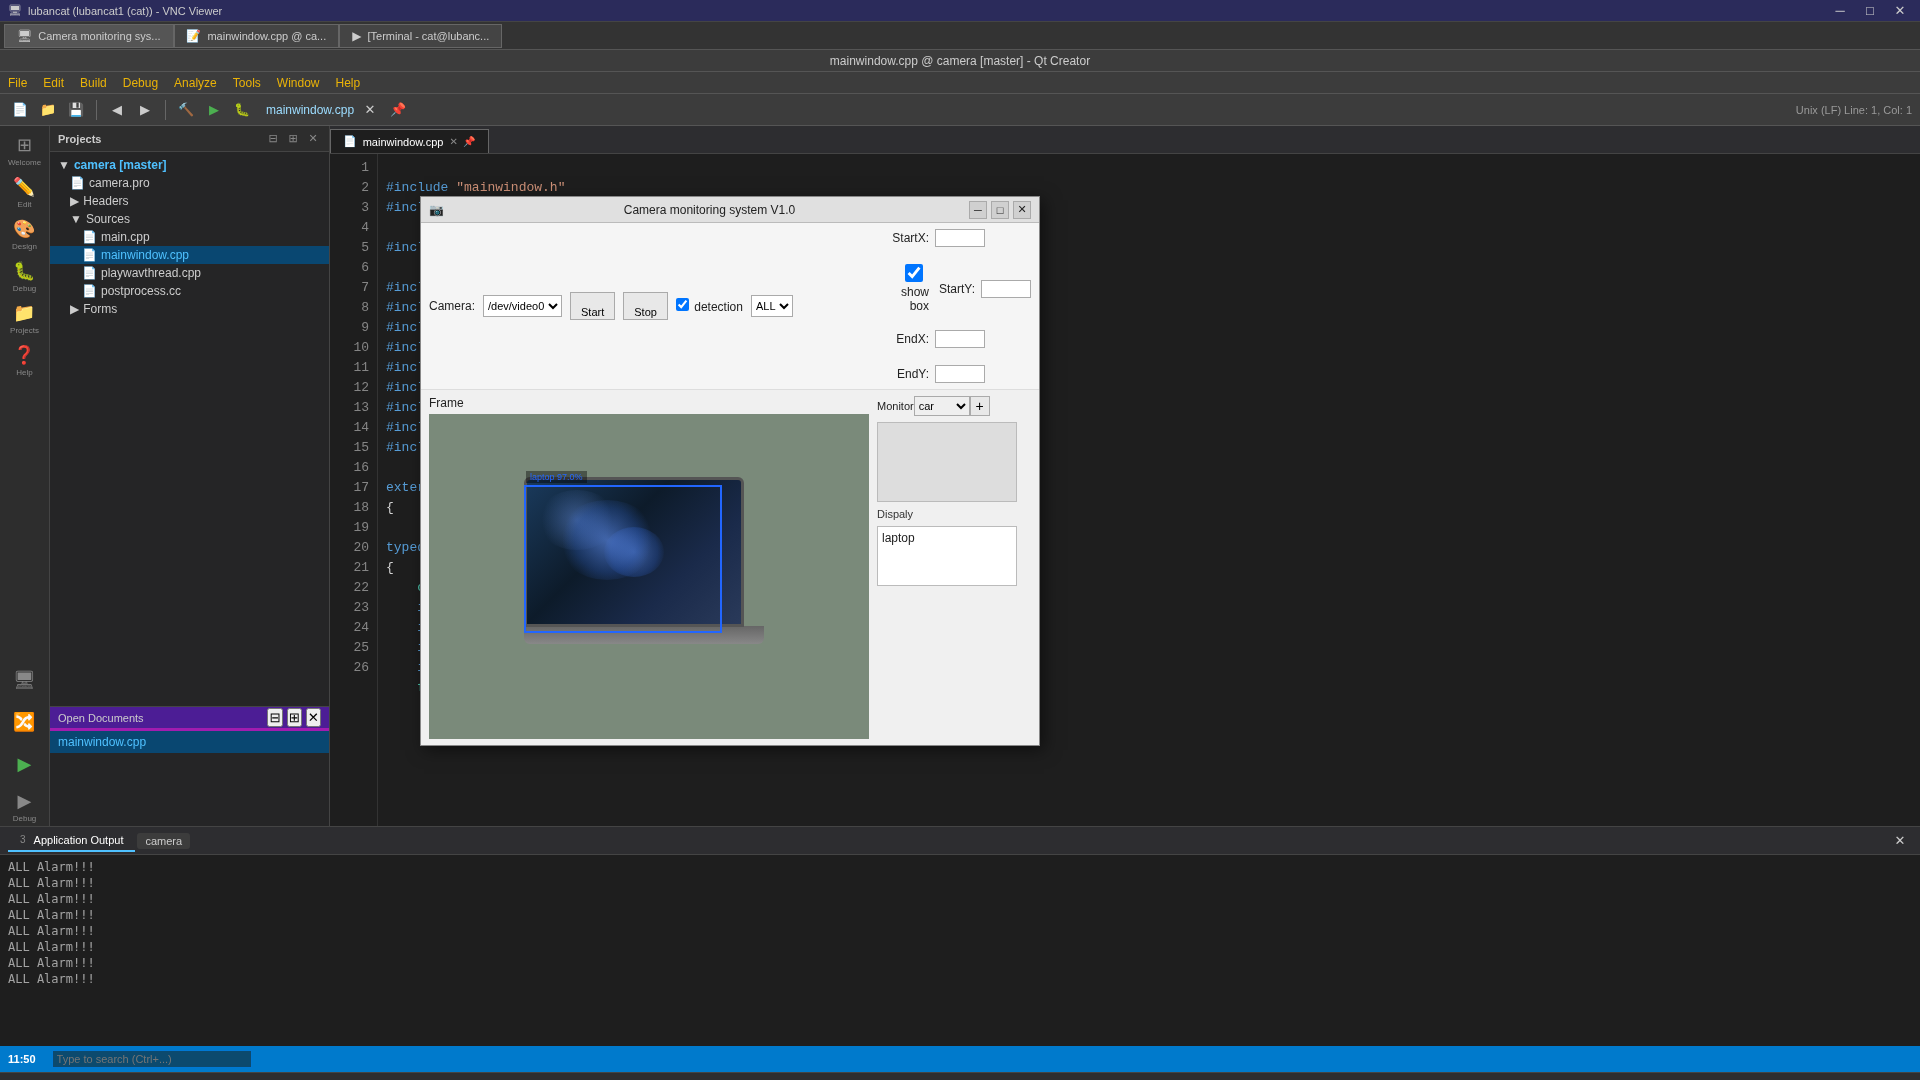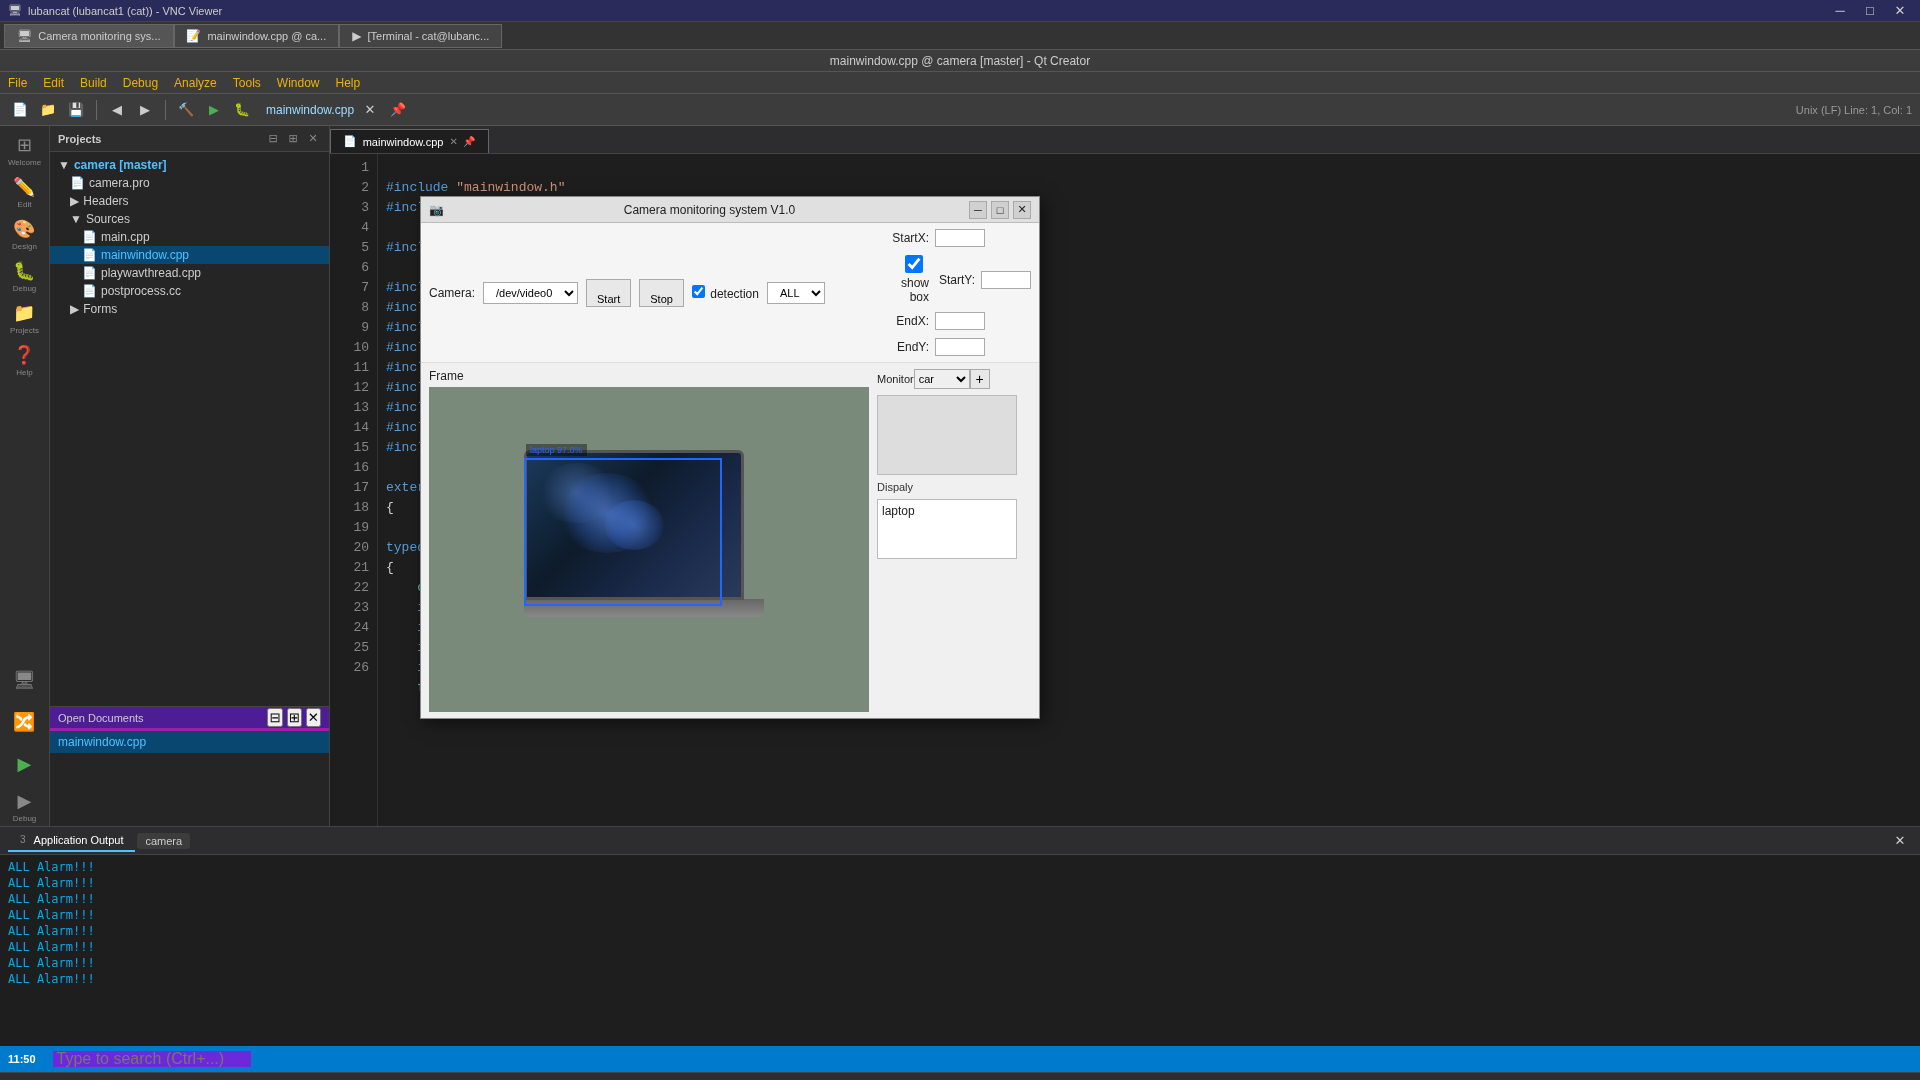--- a/index.html
+++ b/index.html
@@ -244,21 +244,21 @@
       padding: 4px 8px;
       font-family: 'Consolas', monospace;
       font-size: 12px;
     }
     .output-header {
       display: flex; align-items: center; gap: 8px;
       padding: 2px 0;
       justify-content: flex-end;
     }
     .output-line {
-      color: #0ea5e9;
+      color: #a3a3a3;
       padding: 1px 0;
     }
     .output-tab-label {
       background: #3c3c3c;
       padding: 2px 8px;
       border-radius: 3px;
       color: #ccc;
       font-size: 11px;
     }
 
@@ -308,32 +308,32 @@
       padding: 6px 8px;
       display: flex;
       align-items: center;
       gap: 8px;
       background: #f5f5f5;
       border-bottom: 1px solid #ddd;
       flex-wrap: wrap;
     }
     #cam-controls label { font-size: 12px; }
     #cam-controls select {
-      height: 22px; font-size: 11px; padding: 0 8px;
+      height: 22px; font-size: 11px; padding: 0 0;
       border: 1px solid #aaa; background: #fff;
     }
     #cam-controls button {
       height: 14px; padding: 13px 10px; font-size: 11px;
       border: 1px solid #aaa; background: #e8e8e8;
       cursor: pointer;
     }
     #cam-controls input[type="checkbox"] { margin-right: 2px; }
 
     #cam-right-controls {
-      display: flex; flex-direction: column; gap: 8px;
+      display: flex; flex-direction: column; gap: 17px;
       margin-left: auto;
       justify-content: space-between;
     }
     .coord-row {
       display: flex; align-items: center; gap: 6px; font-size: 11px;
     }
     .coord-row label { width: 40px; text-align: right; }
     .coord-row input {
       width: 50px; height: 18px; font-size: 11px;
       border: 1px solid #aaa; padding: 0 3px;
@@ -739,21 +739,21 @@
     <div class="output-line">ALL Alarm!!!</div>
     <div class="output-line">ALL Alarm!!!</div>
   </div>
 </div>
 
 <div id="bottom-bar">
   <div class="left">
     <span style="font-weight:bold;">11:50</span>
   </div>
   <div style="margin-left:16px; display:flex; gap:4px; align-items:center;">
-    <input type="text" style="height: 18px; width: 200px; font-size: 16px; padding: 0px 4px; background: #6d28d9; border: 1px solid rgb(0, 120, 212); color: rgb(255, 255, 255);" placeholder="Type to search (Ctrl+...)">
+    <input type="text" style="height: 18px; width: 200px; font-size: 11px; padding: 0px 4px; background: #0c4a6e; border: 1px solid rgb(0, 120, 212); color: rgb(255, 255, 255);" placeholder="Type to search (Ctrl+...)">
   </div>
 </div>
 
 <div id="taskbar" style="height:28px;background:#2d2d30;display:flex;align-items:center;padding:0 4px;gap:2px;border-top:1px solid #444;">
   <button class="output-tab">
     
     
   </button>
   <button class="output-tab">
     

